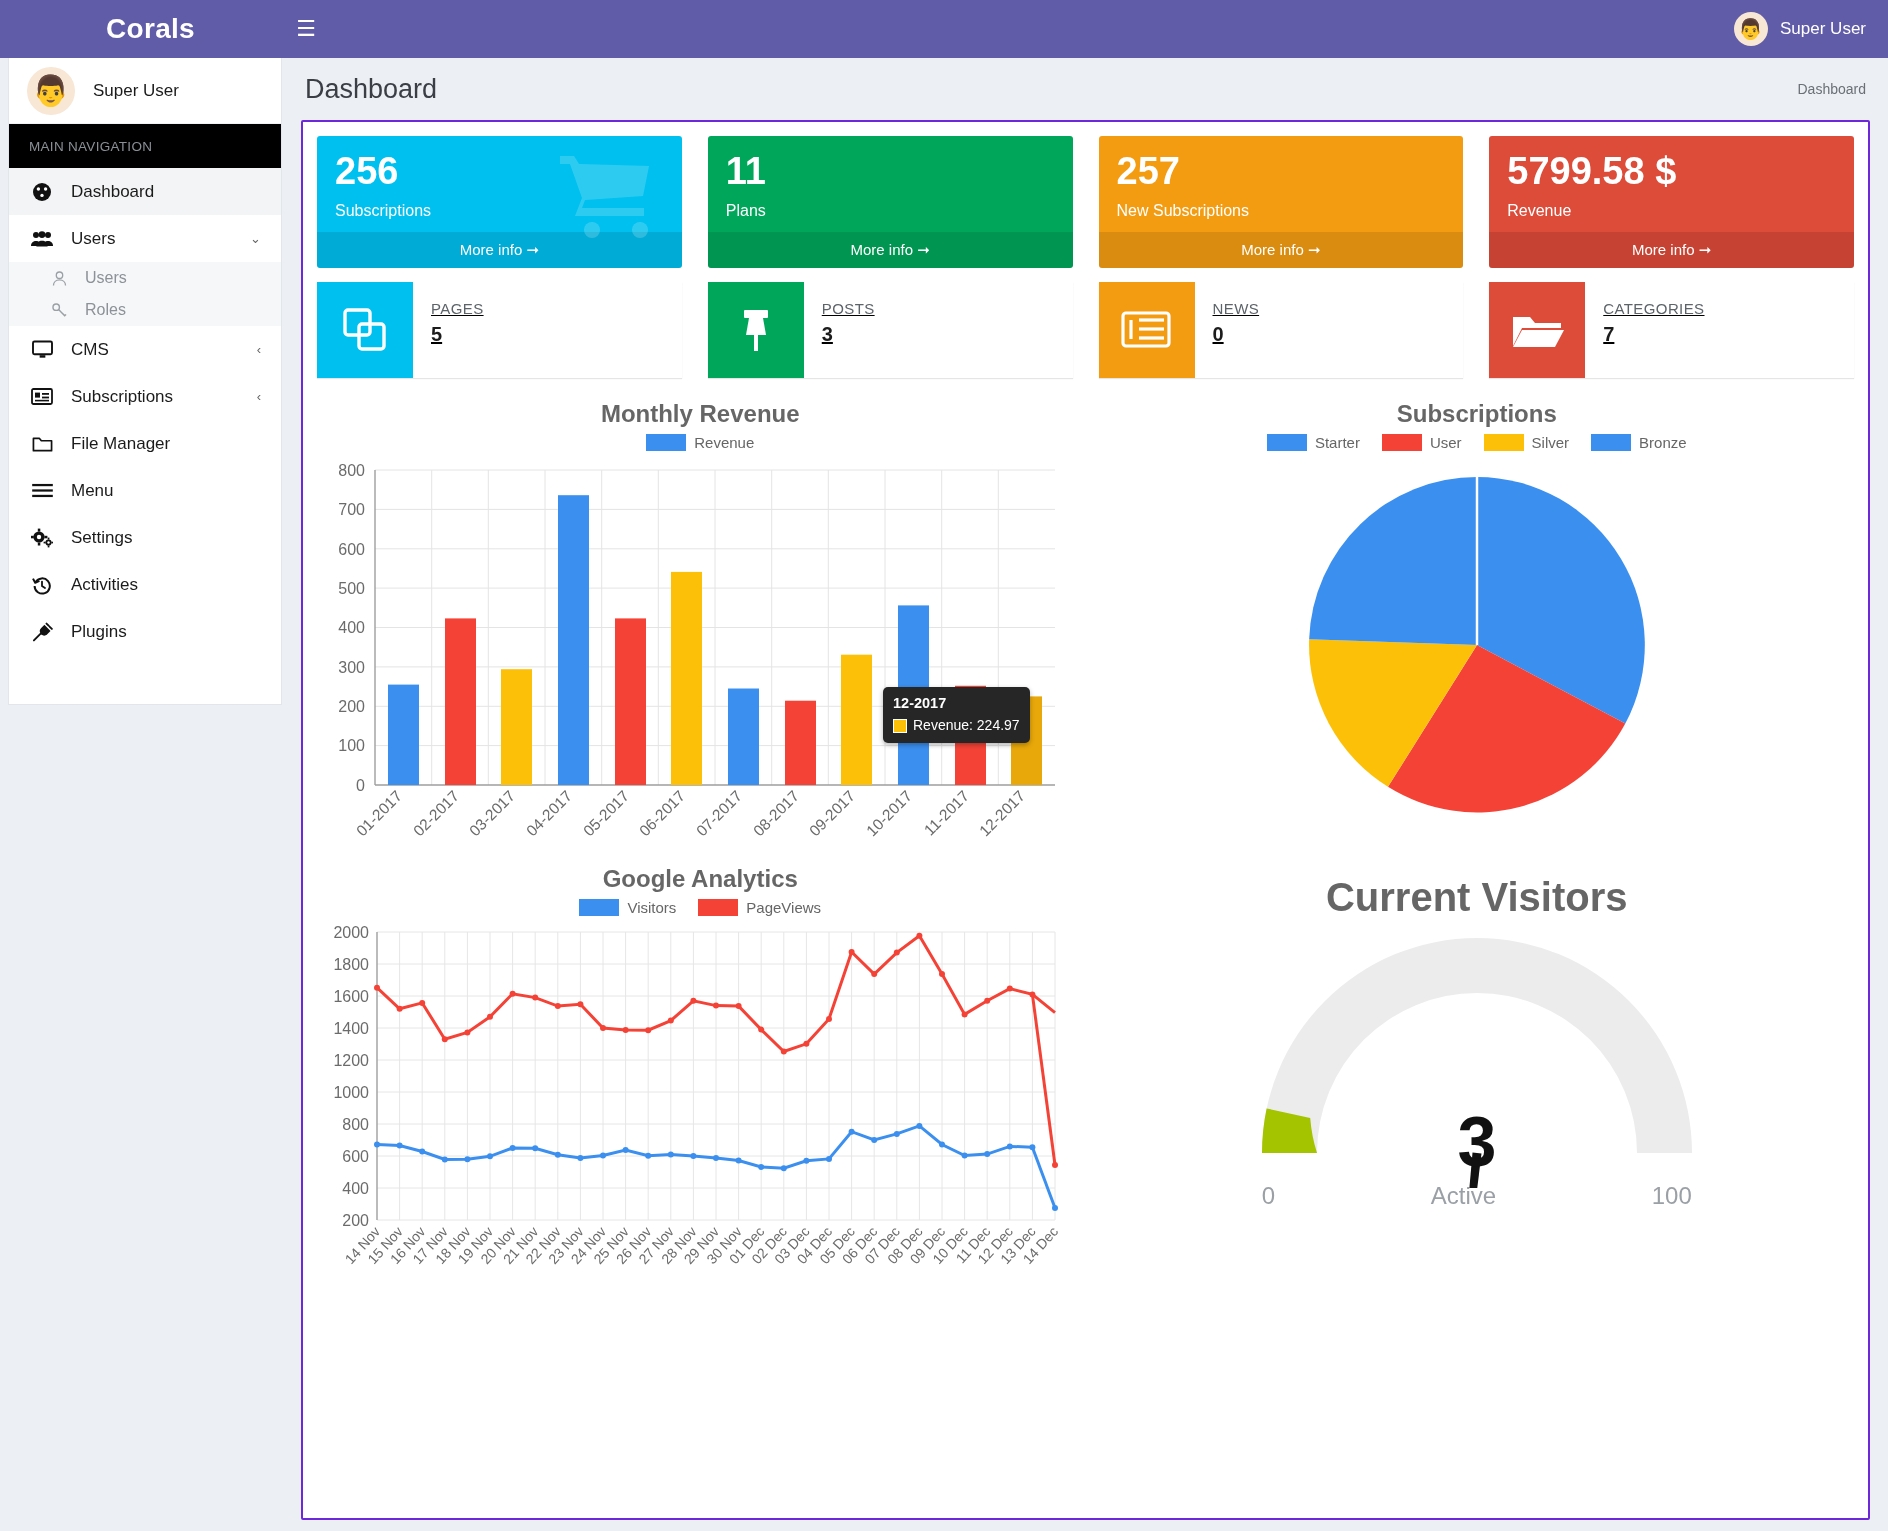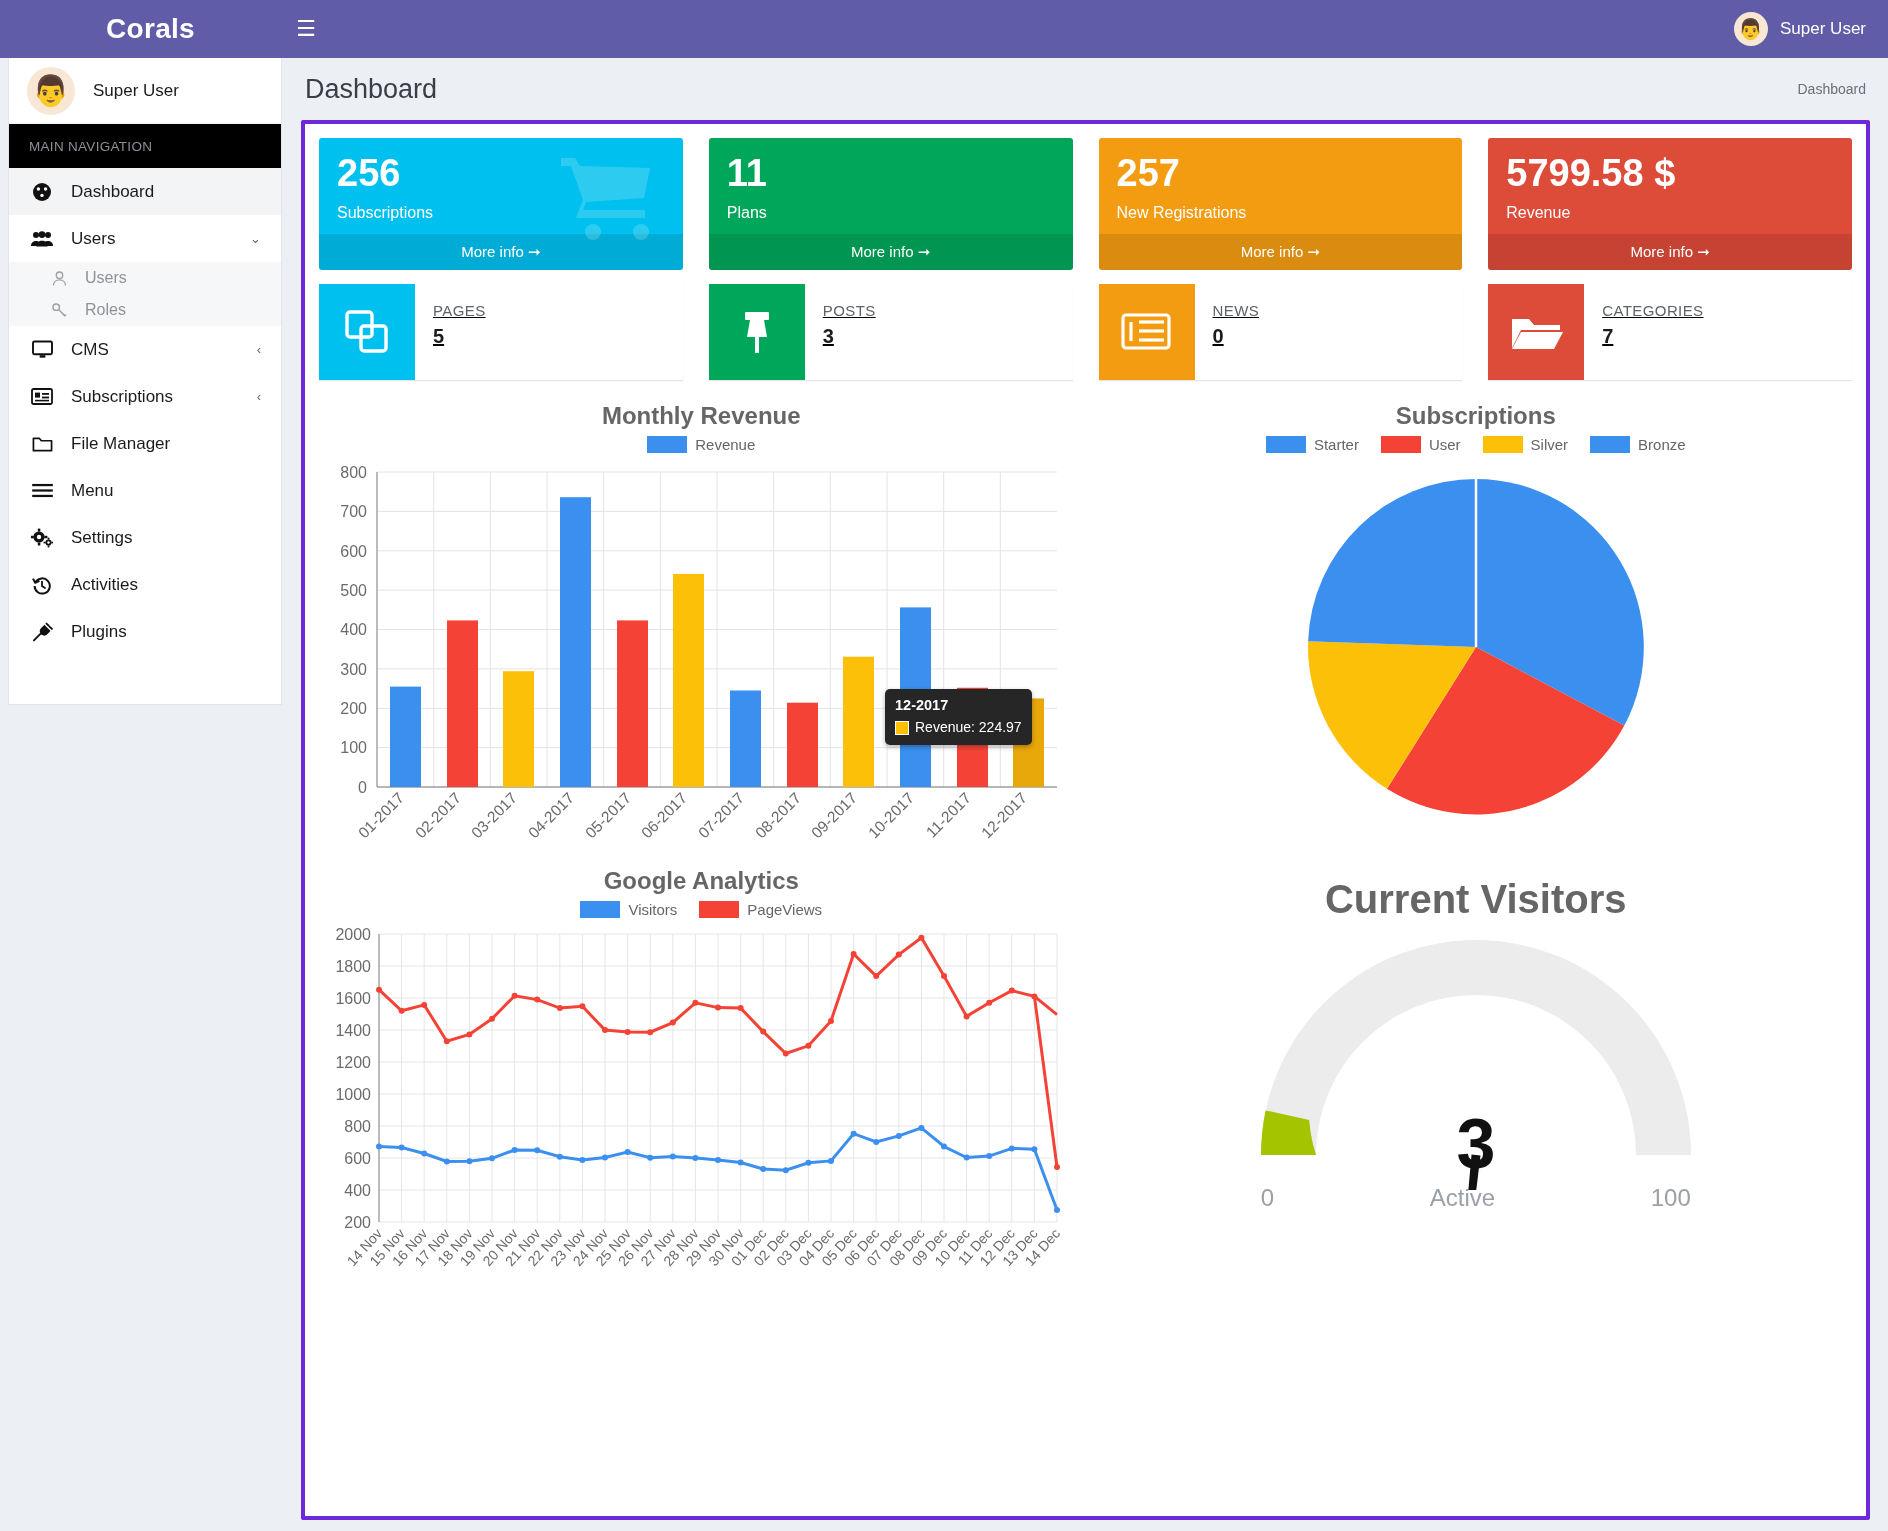--- a/index.html
+++ b/index.html
@@ -73,21 +73,21 @@
     position:absolute; top:58px; left:283px; width:1605px; height:1473px;
     background:#eceff4; overflow:hidden;
   }
   .content-header {
     height:62px; display:flex; align-items:center; padding:0 22px;
   }
   .page-title { font-size:27px; color:#3b3f45; font-weight:normal; }
   .breadcrumb { margin-left:auto; font-size:14px; color:#6a7076; }
 
   .panel {
-    margin:0 18px 0 18px; background:#fff; border:4px solid #6d28d9;
+    margin:0 18px 0 18px; background:#fff; border:2px solid #6d28d9;
     border-radius:2px; padding:12px 12px 20px 12px;
     height:1400px;
   }
 
   
   .stat-row { display:flex; gap:26px; padding:2px 2px 0 2px; }
   .stat-card {
     flex:1; border-radius:3px; color:#fff; position:relative; overflow:hidden;
   }
   .stat-body { padding:16px 18px 12px 18px; position:relative; z-index:2; }
@@ -349,21 +349,21 @@
           </div>
           <a class="stat-more">
             <span>More info</span>
             <span> ➞</span>
           </a>
         </div>
 
         <div class="stat-card c-yellow">
           <div class="stat-body">
             <div class="stat-num">257</div>
-            <div class="stat-label">New Registrations</div>
+            <div class="stat-label">New Subscriptions</div>
           </div>
           <a class="stat-more">
             <span>More info</span>
             <span> ➞</span>
           </a>
         </div>
 
         <div class="stat-card c-red">
           <div class="stat-body">
             <div class="stat-num">5799.58 $</div>

